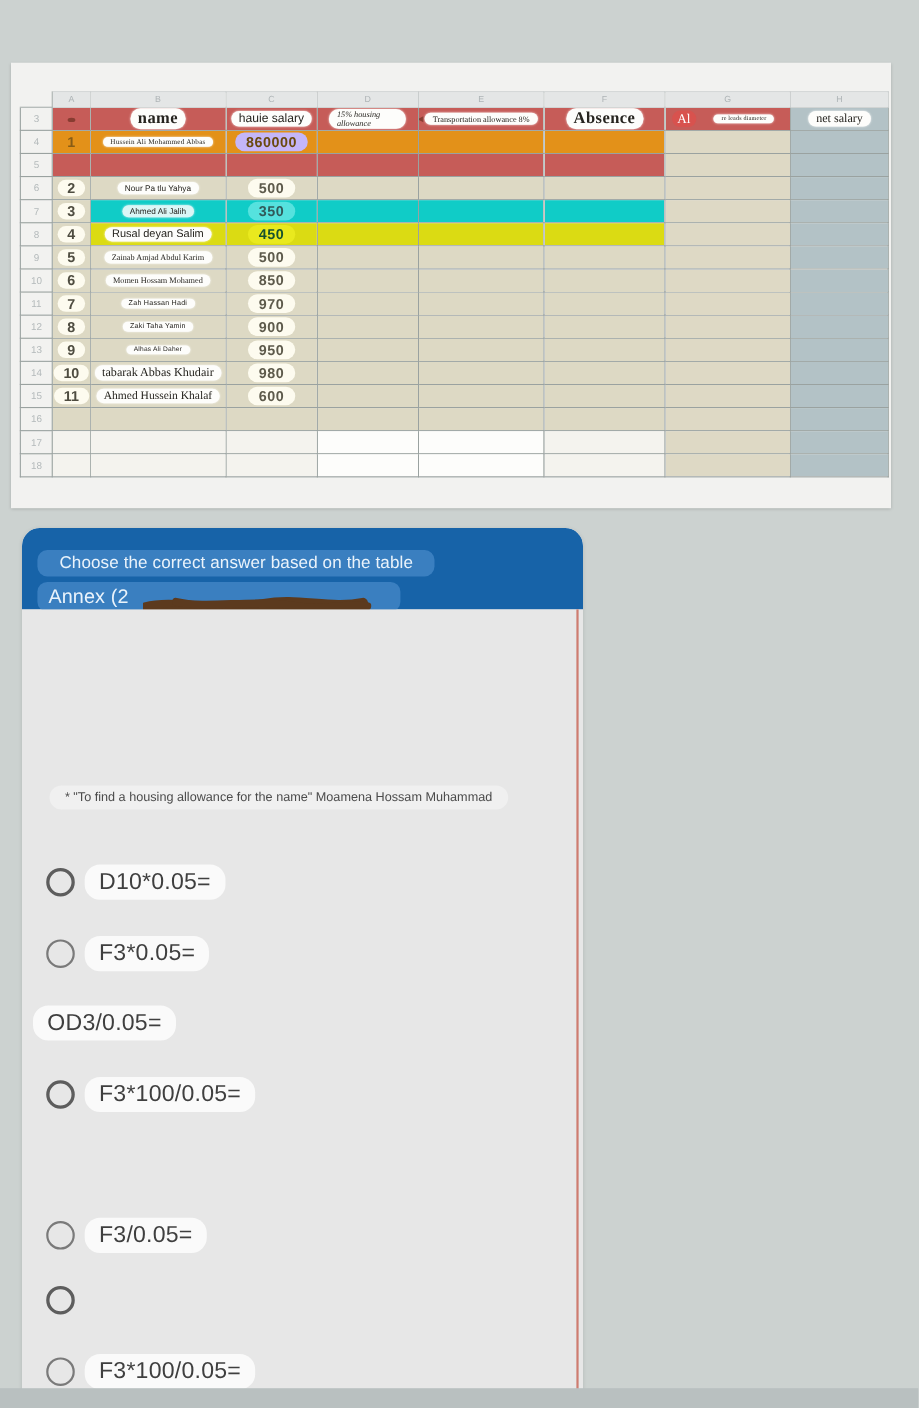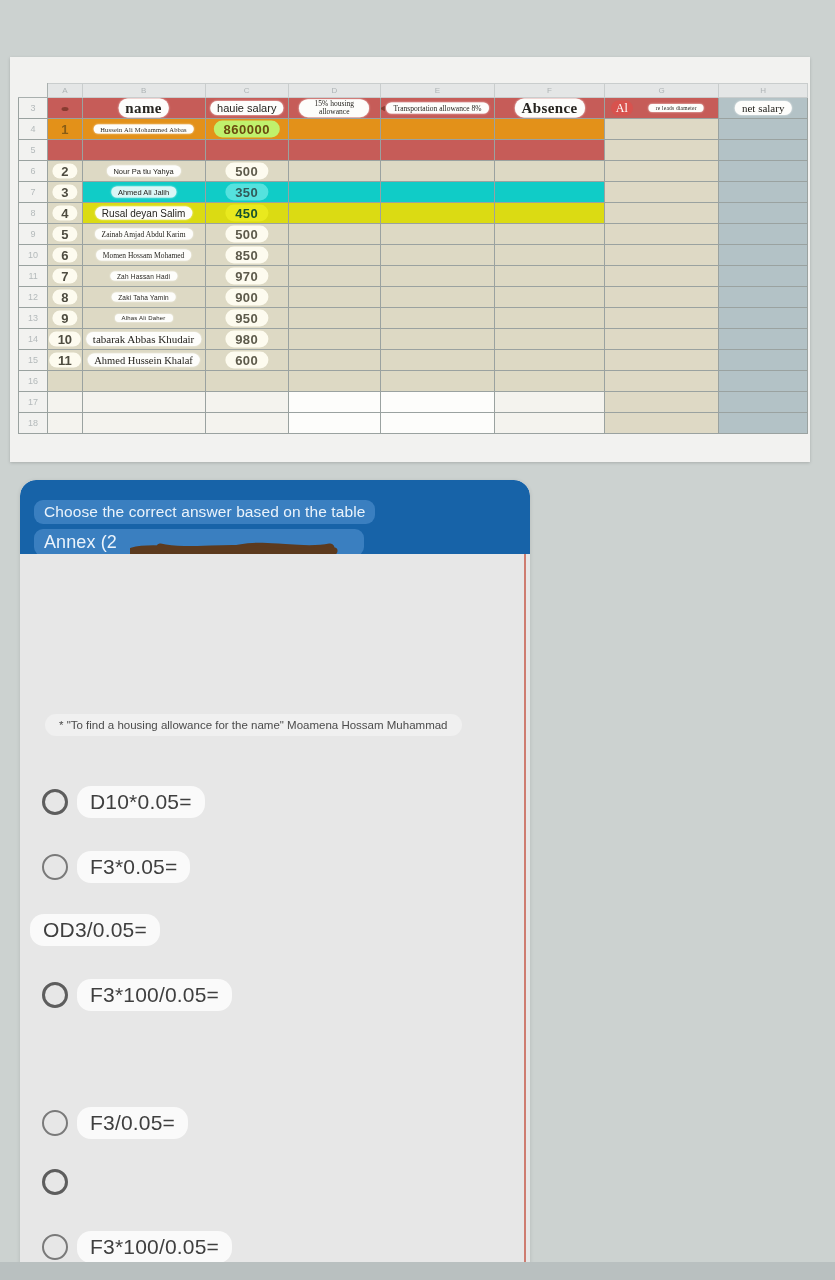--- a/index.html
+++ b/index.html
@@ -118,37 +118,37 @@
     padding: 1px 7px;
     white-space: nowrap;
     color: #26241f;
     box-shadow: 0 0 2px rgba(255,255,255,0.95);
   }
   .lbl.serif { font-family: "Liberation Serif", serif; }
   .lbl.big  { font-size: 15px; font-weight: bold; letter-spacing: 0.4px; }
   .lbl.mid  { font-size: 11px; }
   .lbl.sm   { font-size: 7.5px; }
   .lbl.xs   { font-size: 5.5px; letter-spacing: 0.2px; }
-  .lbl.two  { line-height: 1.05; white-space: normal; text-align: center; width: 56px; }
+  .lbl.two  { line-height: 1.05; white-space: normal; text-align: left; width: 56px; font-style: italic; }
 
   .numlbl {
     position: absolute;
     left: 50%; top: 50%;
     transform: translate(-50%,-50%);
     background: #fdfbee;
     border-radius: 10px;
     padding: 1px 10px;
     font-size: 13px;
     font-weight: bold;
     color: #5d5a4a;
     letter-spacing: 0.5px;
   }
   .numlbl.onc { background: #4de4e0; color: #2f5b5a; }
   .numlbl.ony { background: #eaea10; color: #14532d; }
-  .numlbl.ono { background: #bef264; color: #6c4a09; }
+  .numlbl.ono { background: #c4b5fd; color: #6c4a09; }
   .rownum {
     position: absolute;
     left: 50%; top: 50%;
     transform: translate(-50%,-50%);
     background: #fdfbee;
     border-radius: 10px;
     padding: 0px 9px;
     font-size: 13px;
     font-weight: bold;
     color: #4e4c3f;
@@ -199,21 +199,21 @@
     border-radius: 16px 16px 0 0;
     padding: 20px 14px 14px 14px;
     position: relative;
     height: 74px;
     box-sizing: border-box;
   }
   .hdr-line {
     background: #3a7fc0;
     border-radius: 9px;
     display: inline-block;
-    padding: 3px 10px;
+    padding: 3px 20px;
     color: #eaf3fb;
     font-size: 15.5px;
     letter-spacing: 0.1px;
   }
   .hdr-line.second {
     margin-top: 5px;
     font-size: 18px;
     padding: 3px 10px 3px 10px;
     min-width: 330px;
     box-sizing: border-box;

